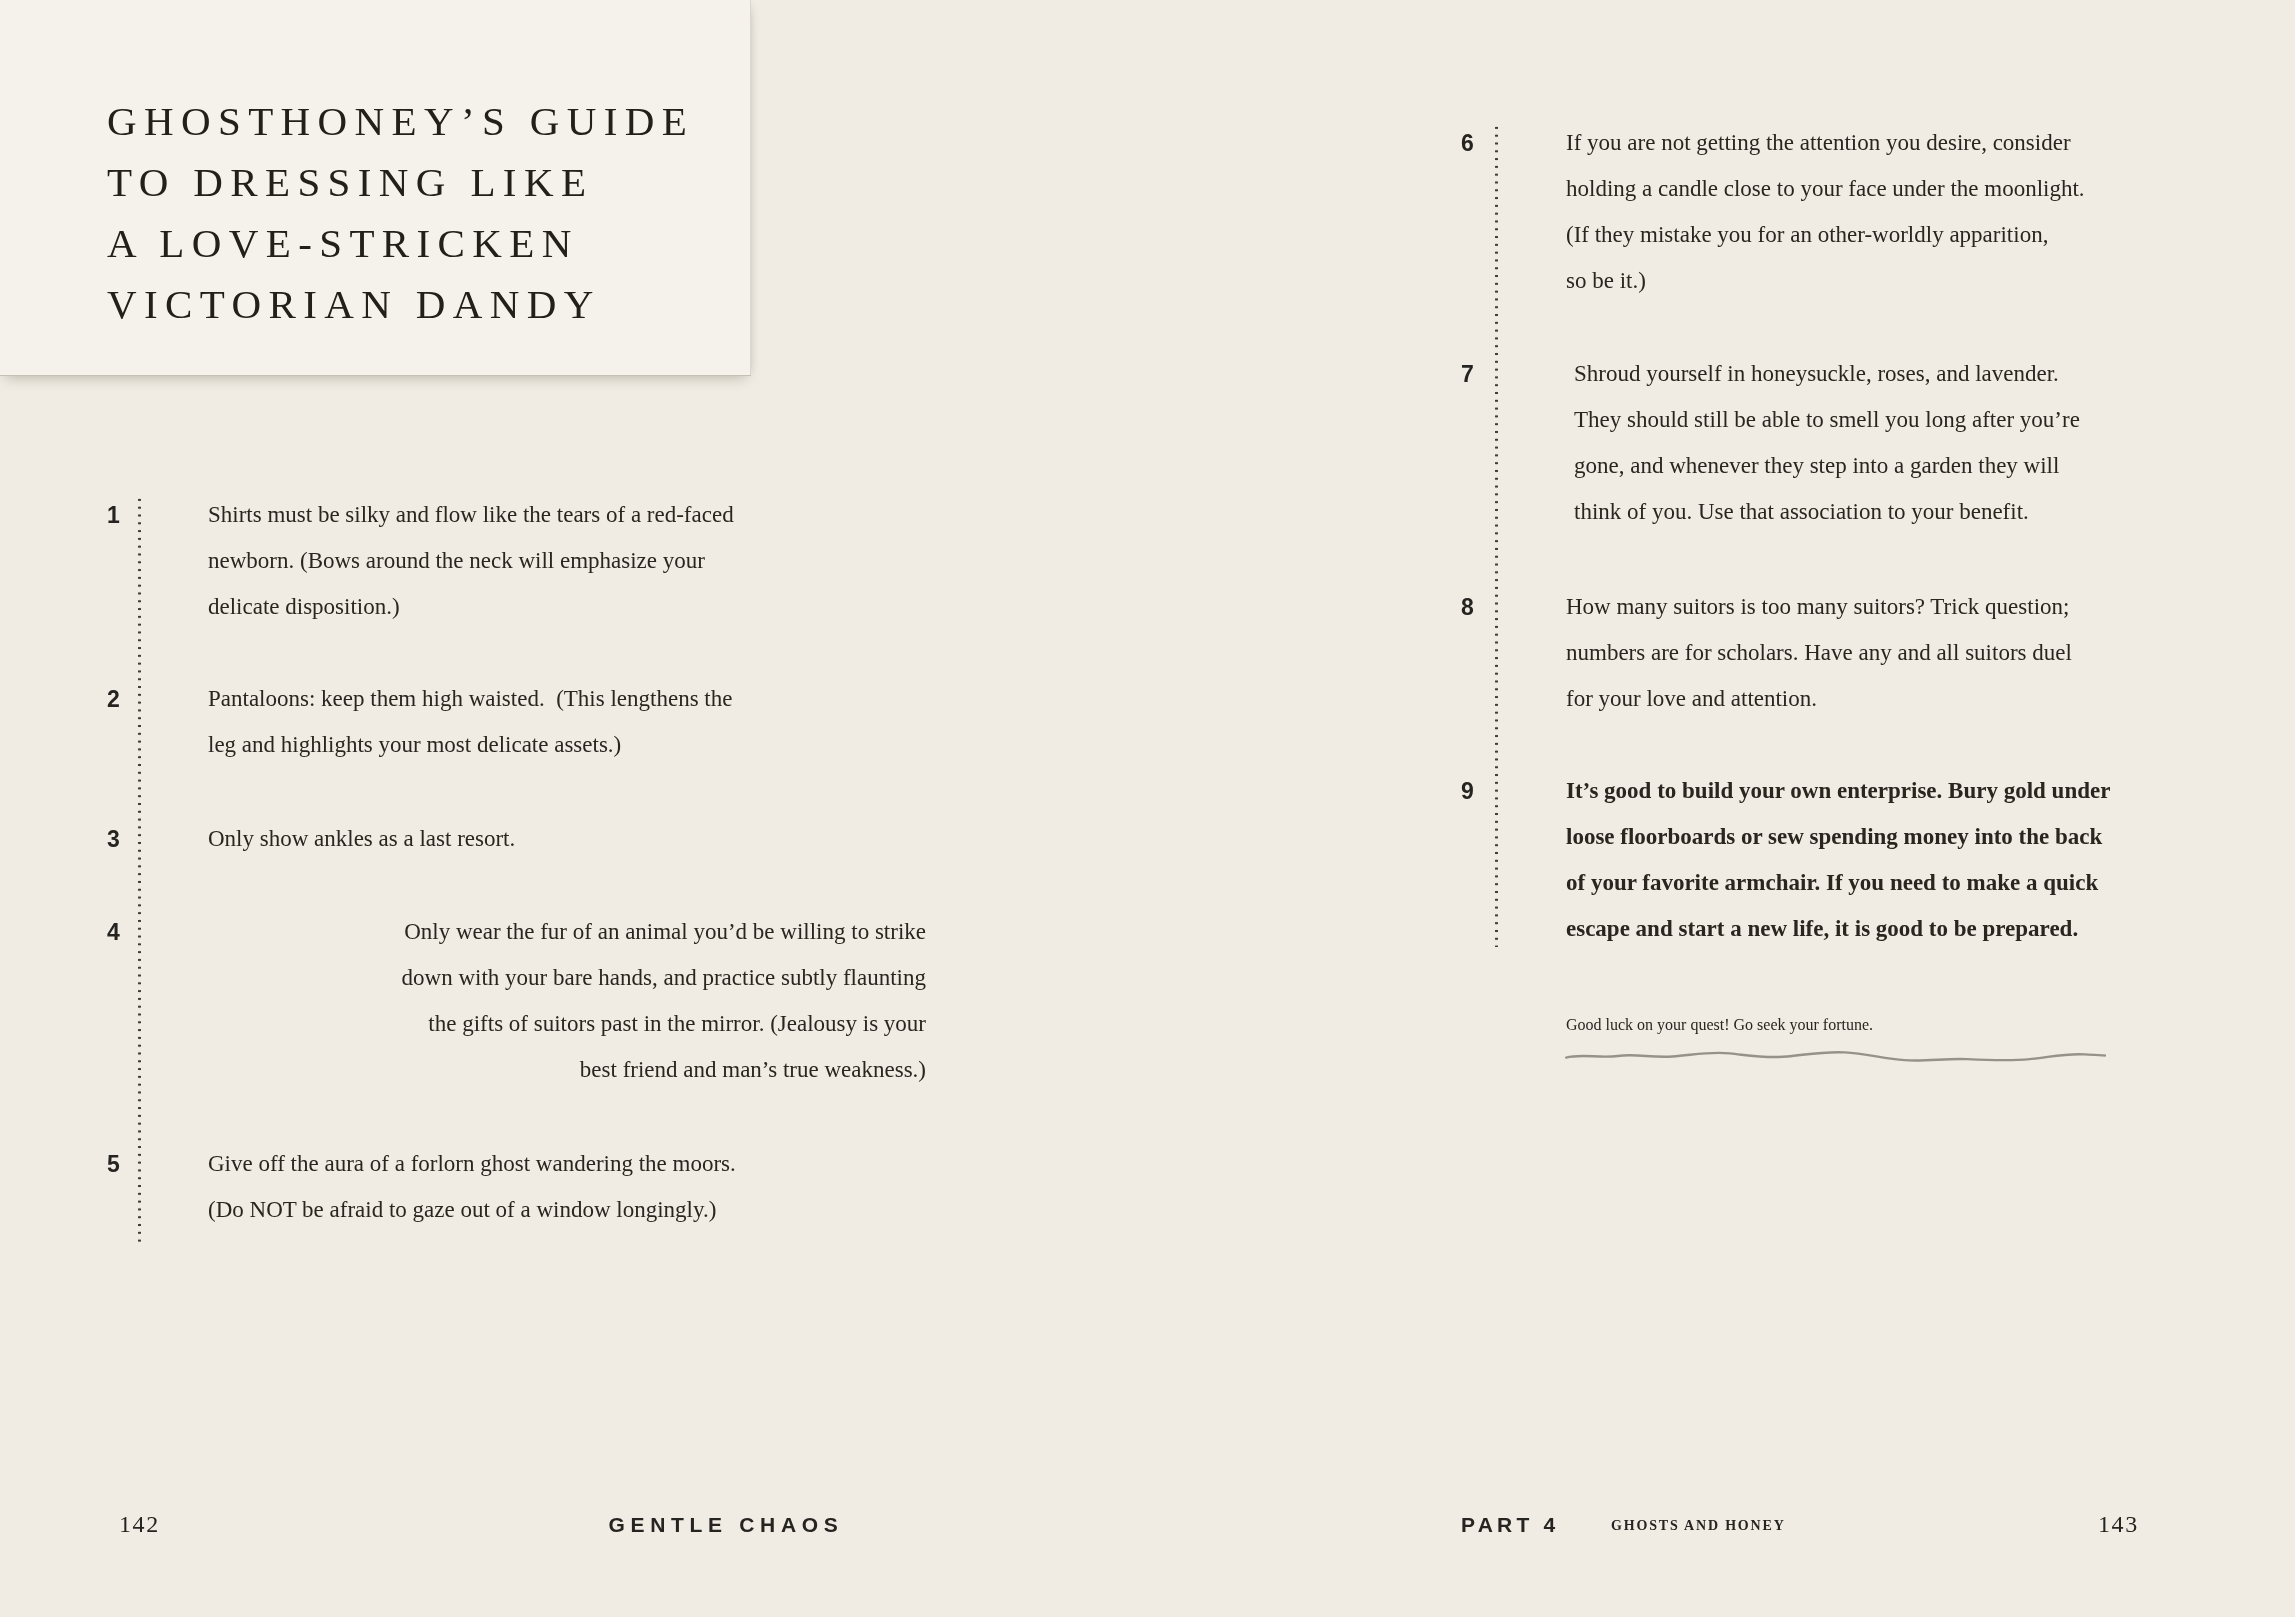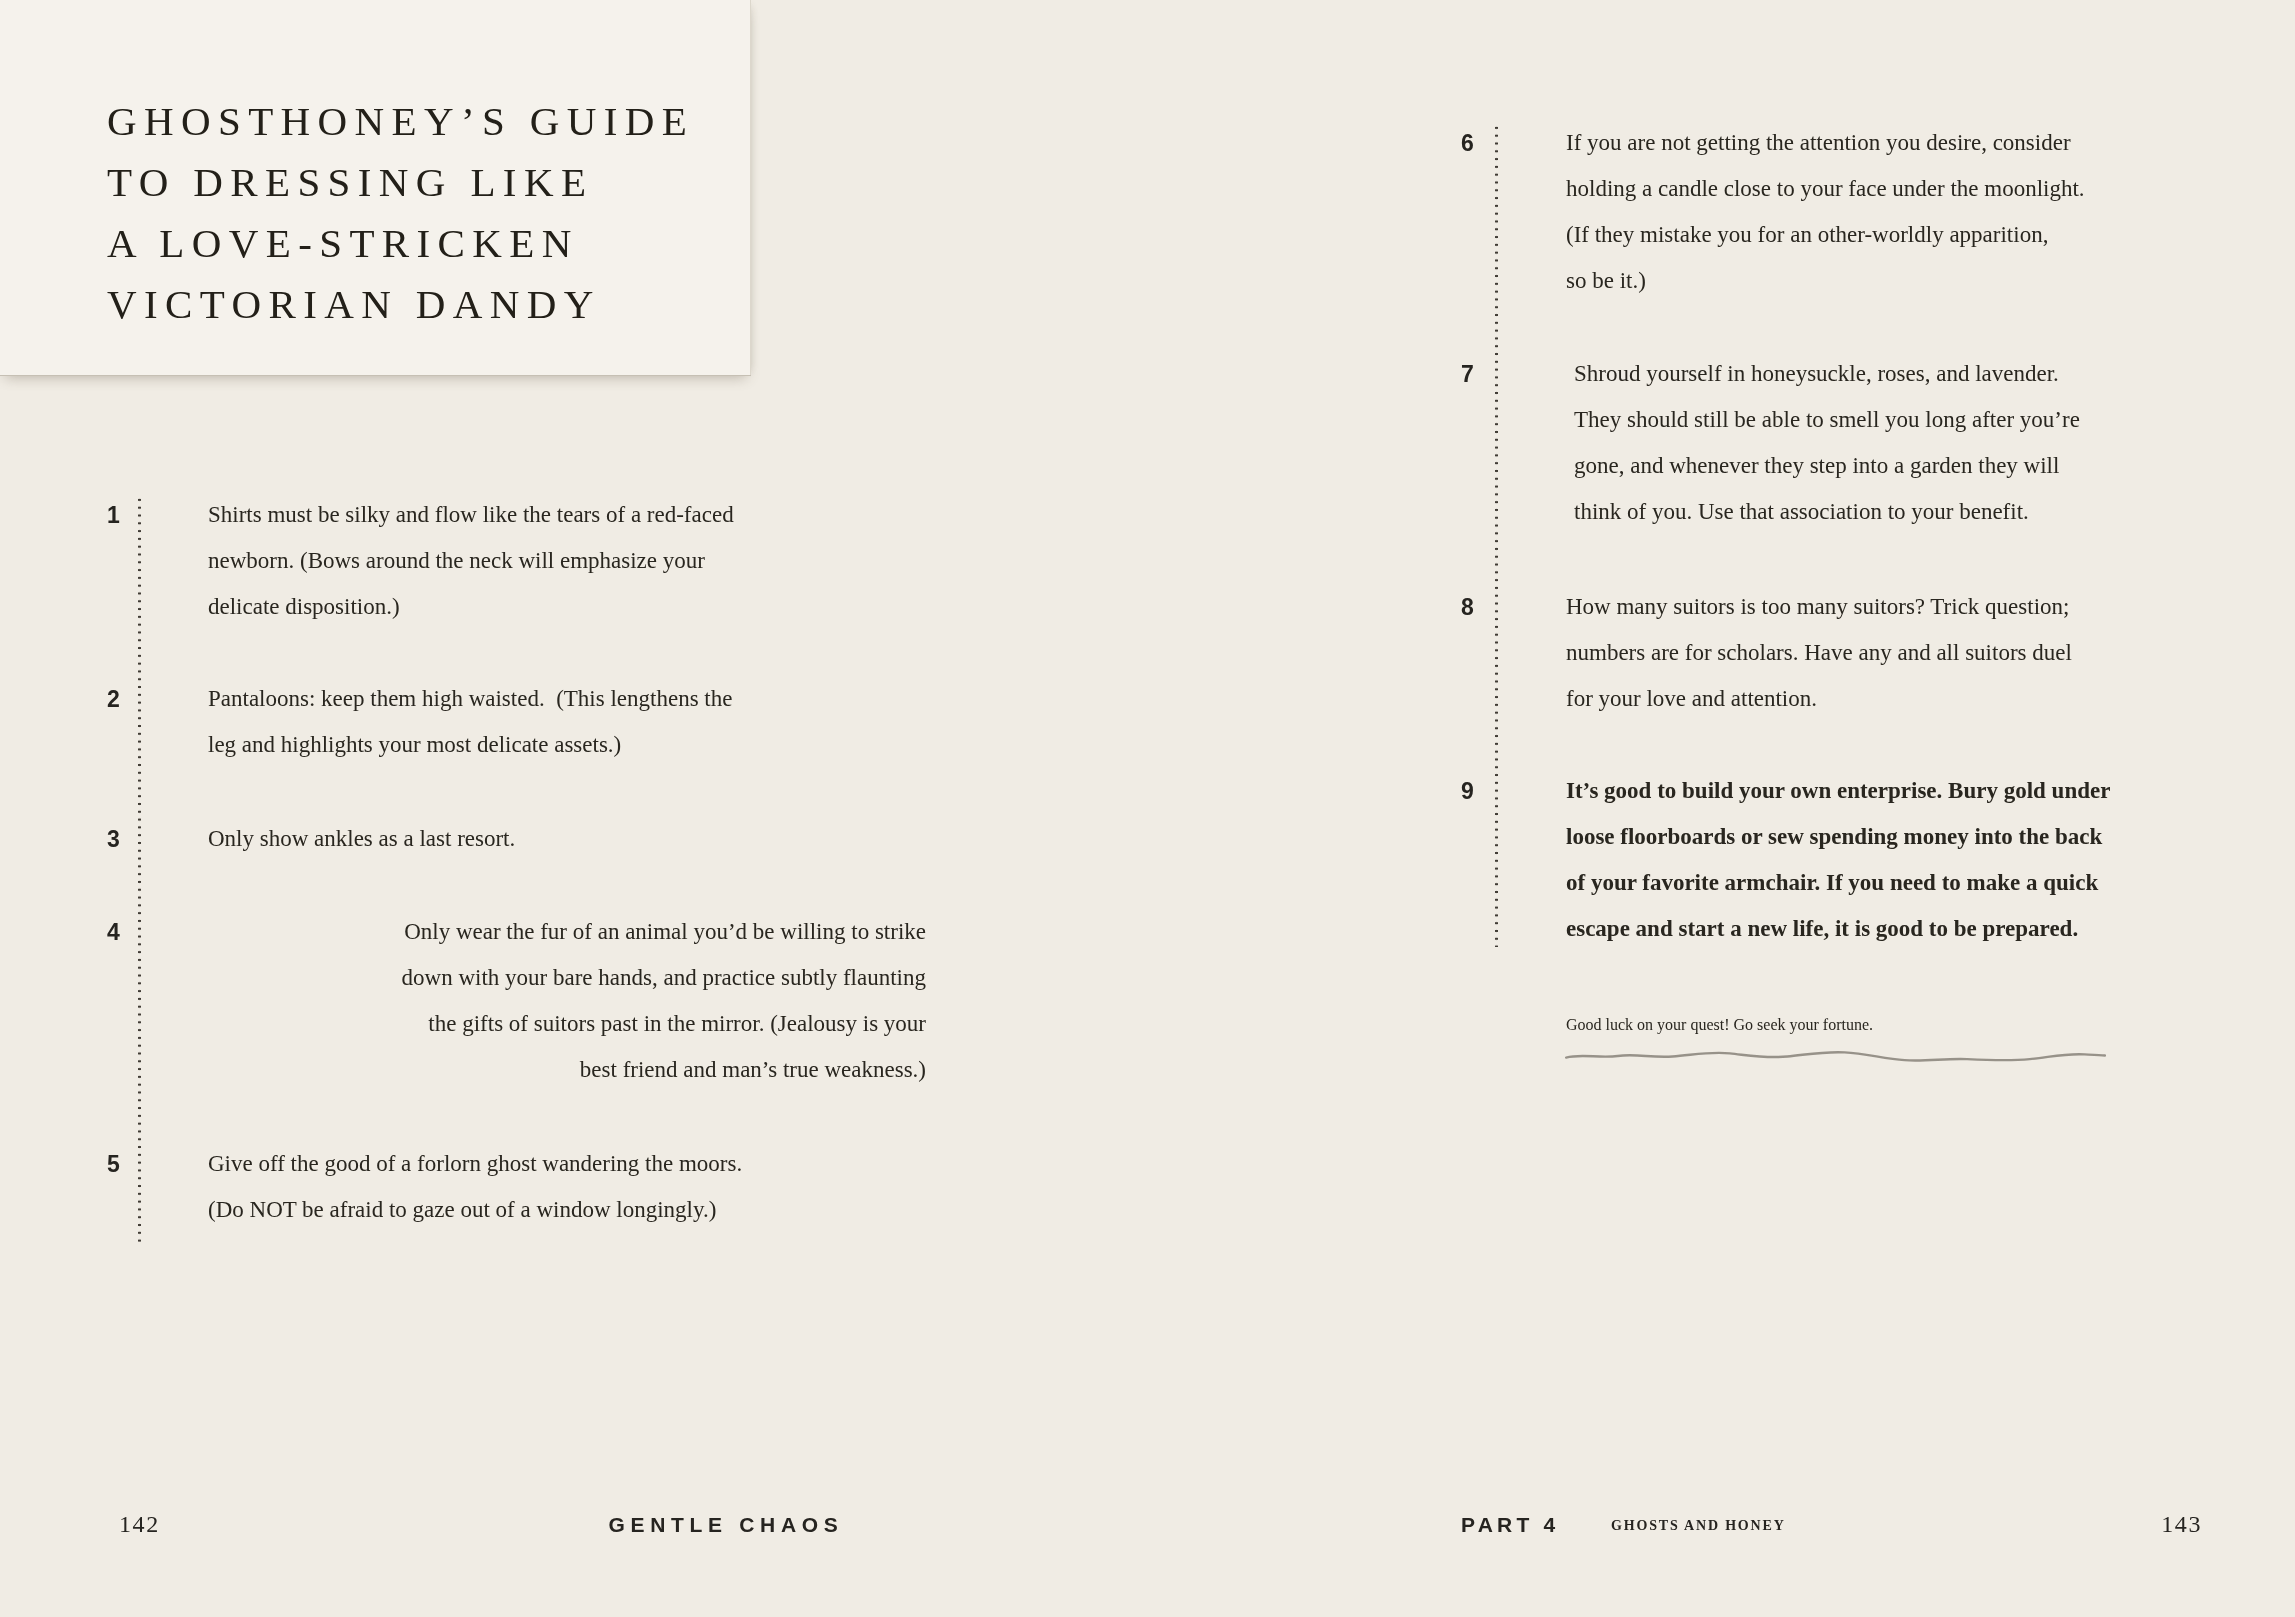--- a/index.html
+++ b/index.html
@@ -70,21 +70,21 @@
   }
   .footer-sans {
     position: absolute;
     font-family: "Liberation Sans", sans-serif;
     font-weight: 700;
     font-size: 21px; line-height: 26px;
     letter-spacing: 0.27em;
     color: #262420;
   }
   #pagenum-left  { left: 107px;  top: 1511px; }
-  #pagenum-right { left: 2086px; top: 1511px; width: 104px; text-align: right; font-family: Liberation Serif, serif; }
+  #pagenum-right { left: 2086px; top: 1511px; width: 104px; text-align: left; font-family: Liberation Serif, serif; }
   #running-title-left { left: 494px; top: 1512px; width: 464px; text-align: center; }
   #part-label { left: 1461px; top: 1512px; letter-spacing: 0.2em; }
   #section-title {
     position: absolute; left: 1611px; top: 1513px;
     font-family: "Liberation Serif", serif;
     font-weight: 700;
     font-size: 14px; line-height: 25px;
     letter-spacing: 0.13em;
     color: #262420;
   }
@@ -117,21 +117,21 @@
     <div class="item-num" style="left:107px; top:816px;">3</div>
     <div class="item-text" style="left:208px; top:816px;">Only show ankles as a last resort.</div>
 
     <div class="item-num" style="left:107px; top:909px;">4</div>
     <div class="item-text" style="left:196px; top:909px;text-align:right;">Only wear the fur of an animal you’d be willing to strike
 down with your bare hands, and practice subtly flaunting
 the gifts of suitors past in the mirror. (Jealousy is your
 best friend and man’s true weakness.)</div>
 
     <div class="item-num" style="left:107px; top:1141px;">5</div>
-    <div class="item-text" style="left:208px; top:1141px;">Give off the good of a forlorn ghost wandering the moors.
+    <div class="item-text" style="left:208px; top:1141px;">Give off the aura of a forlorn ghost wandering the moors.
 (Do NOT be afraid to gaze out of a window longingly.)</div>
 
     <div class="footer-pagenum" id="pagenum-left">142</div>
     <div class="footer-sans" id="running-title-left">GENTLE CHAOS</div>
   </section>
 
   <section>
 
     <div class="rule" style="left:1495px; top:124px; height:823px;"></div>
 

